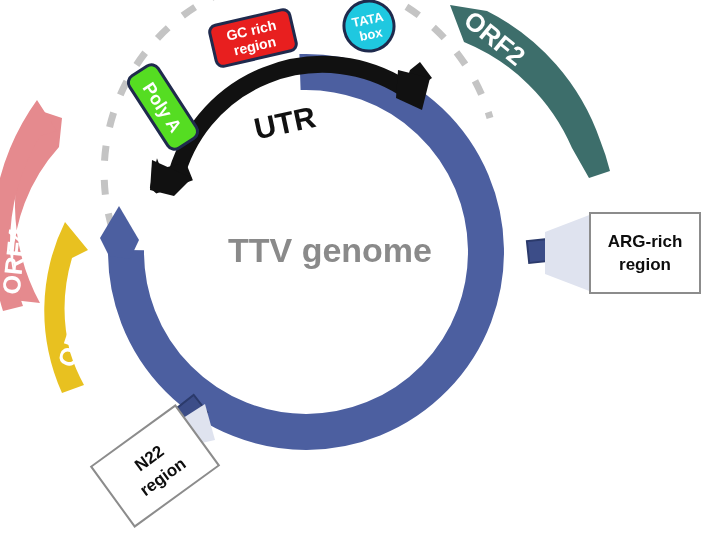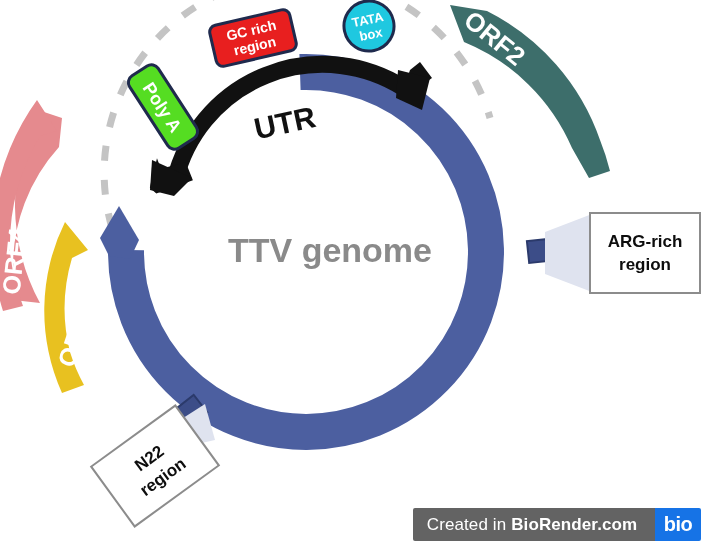--- a/index.html
+++ b/index.html
@@ -222,21 +222,14 @@
       <polygon points="180,420 205,404 215,440 148,455" fill="#dfe3ef"></polygon>
       <g transform="translate(155,466) rotate(-36)">
         <rect x="-52" y="-37" width="104" height="74" fill="#ffffff" stroke="#8c8c8c" stroke-width="2"></rect>
         <text class="callout-text" x="0" y="-4" text-anchor="middle">N22</text>
         <text class="callout-text" x="0" y="19" text-anchor="middle">region</text>
       </g>
     </g>
 
   </svg>
 
-  <div id="biorender-badge">
-    <div class="br-text">
-      <span class="light">Created in</span>
-      <span class="strong">BioRender.com</span>
-    </div>
-    <div class="br-logo">bio</div>
-  </div>
 
 </div>
 
 </body></html>

